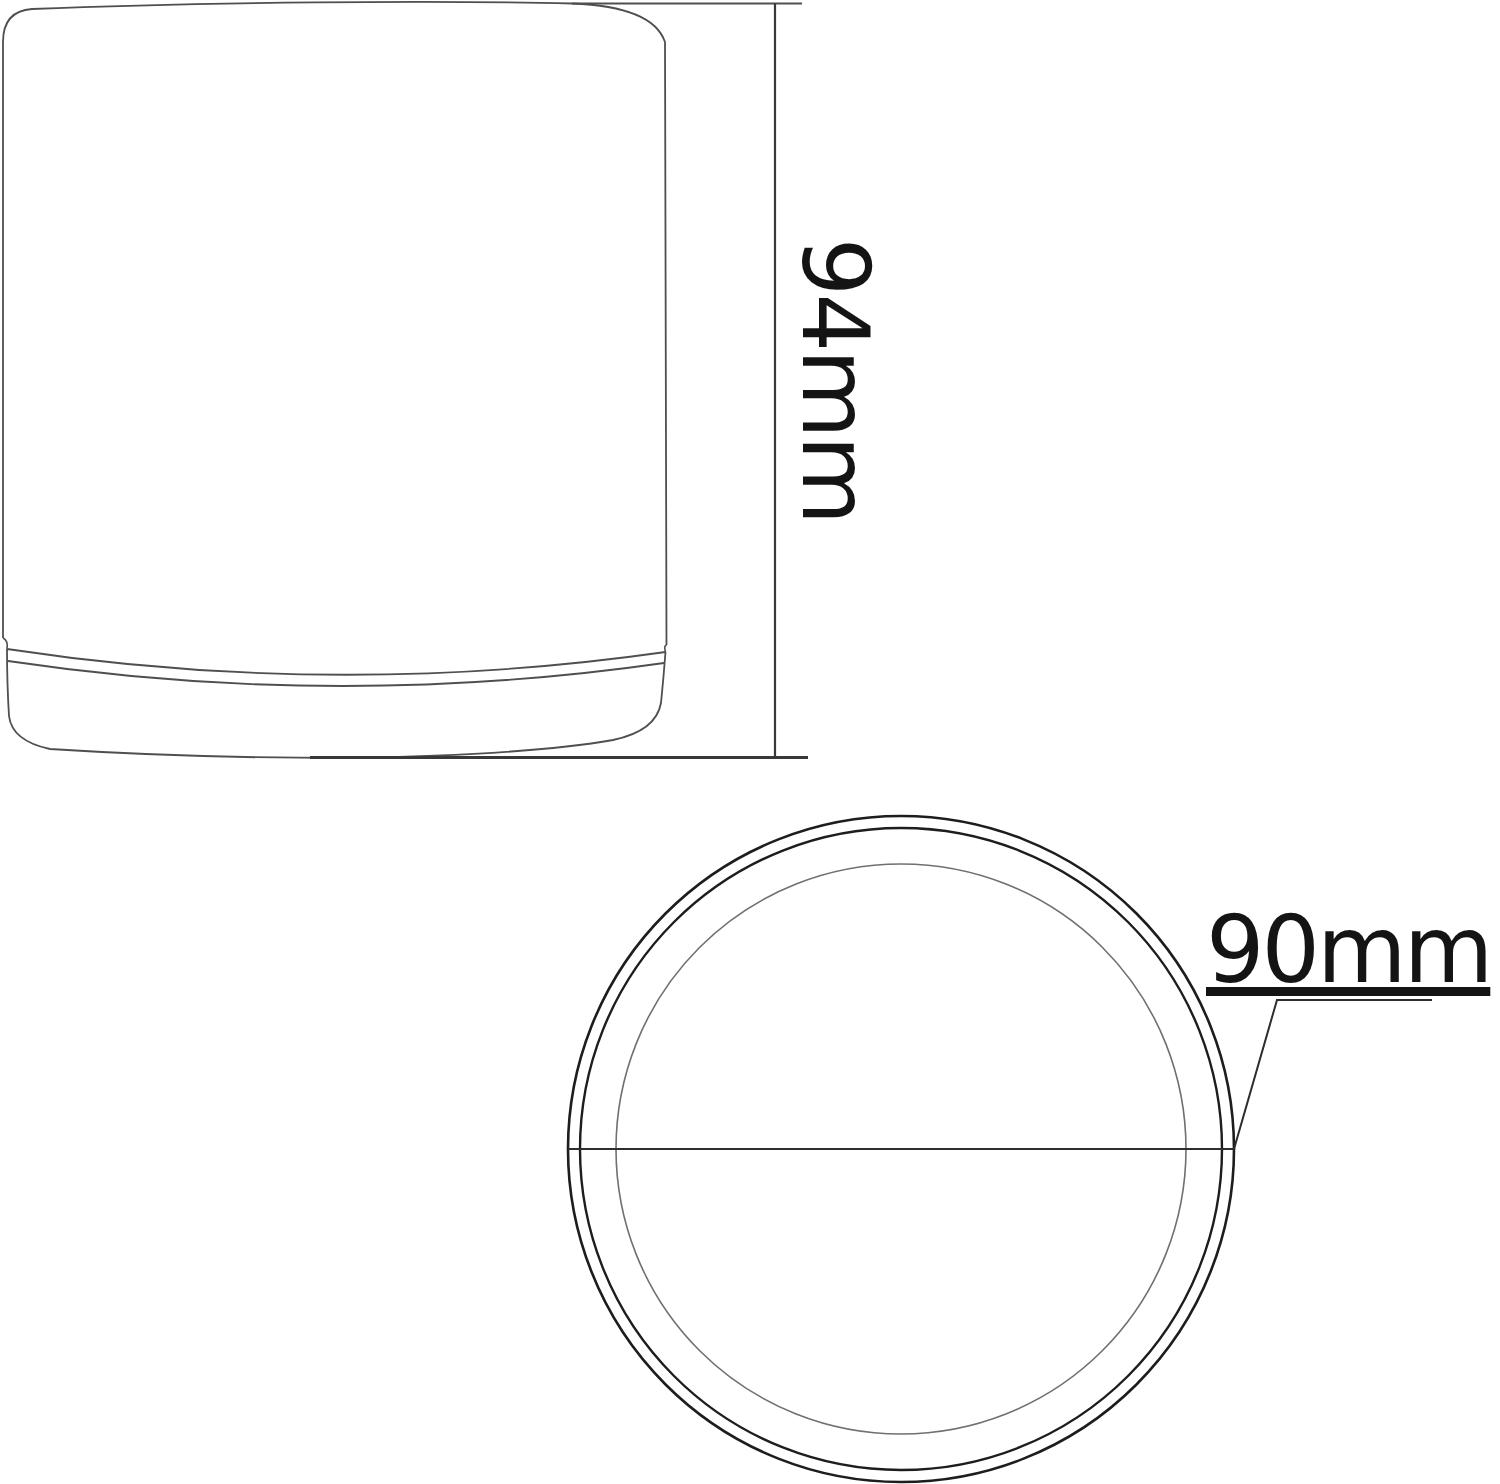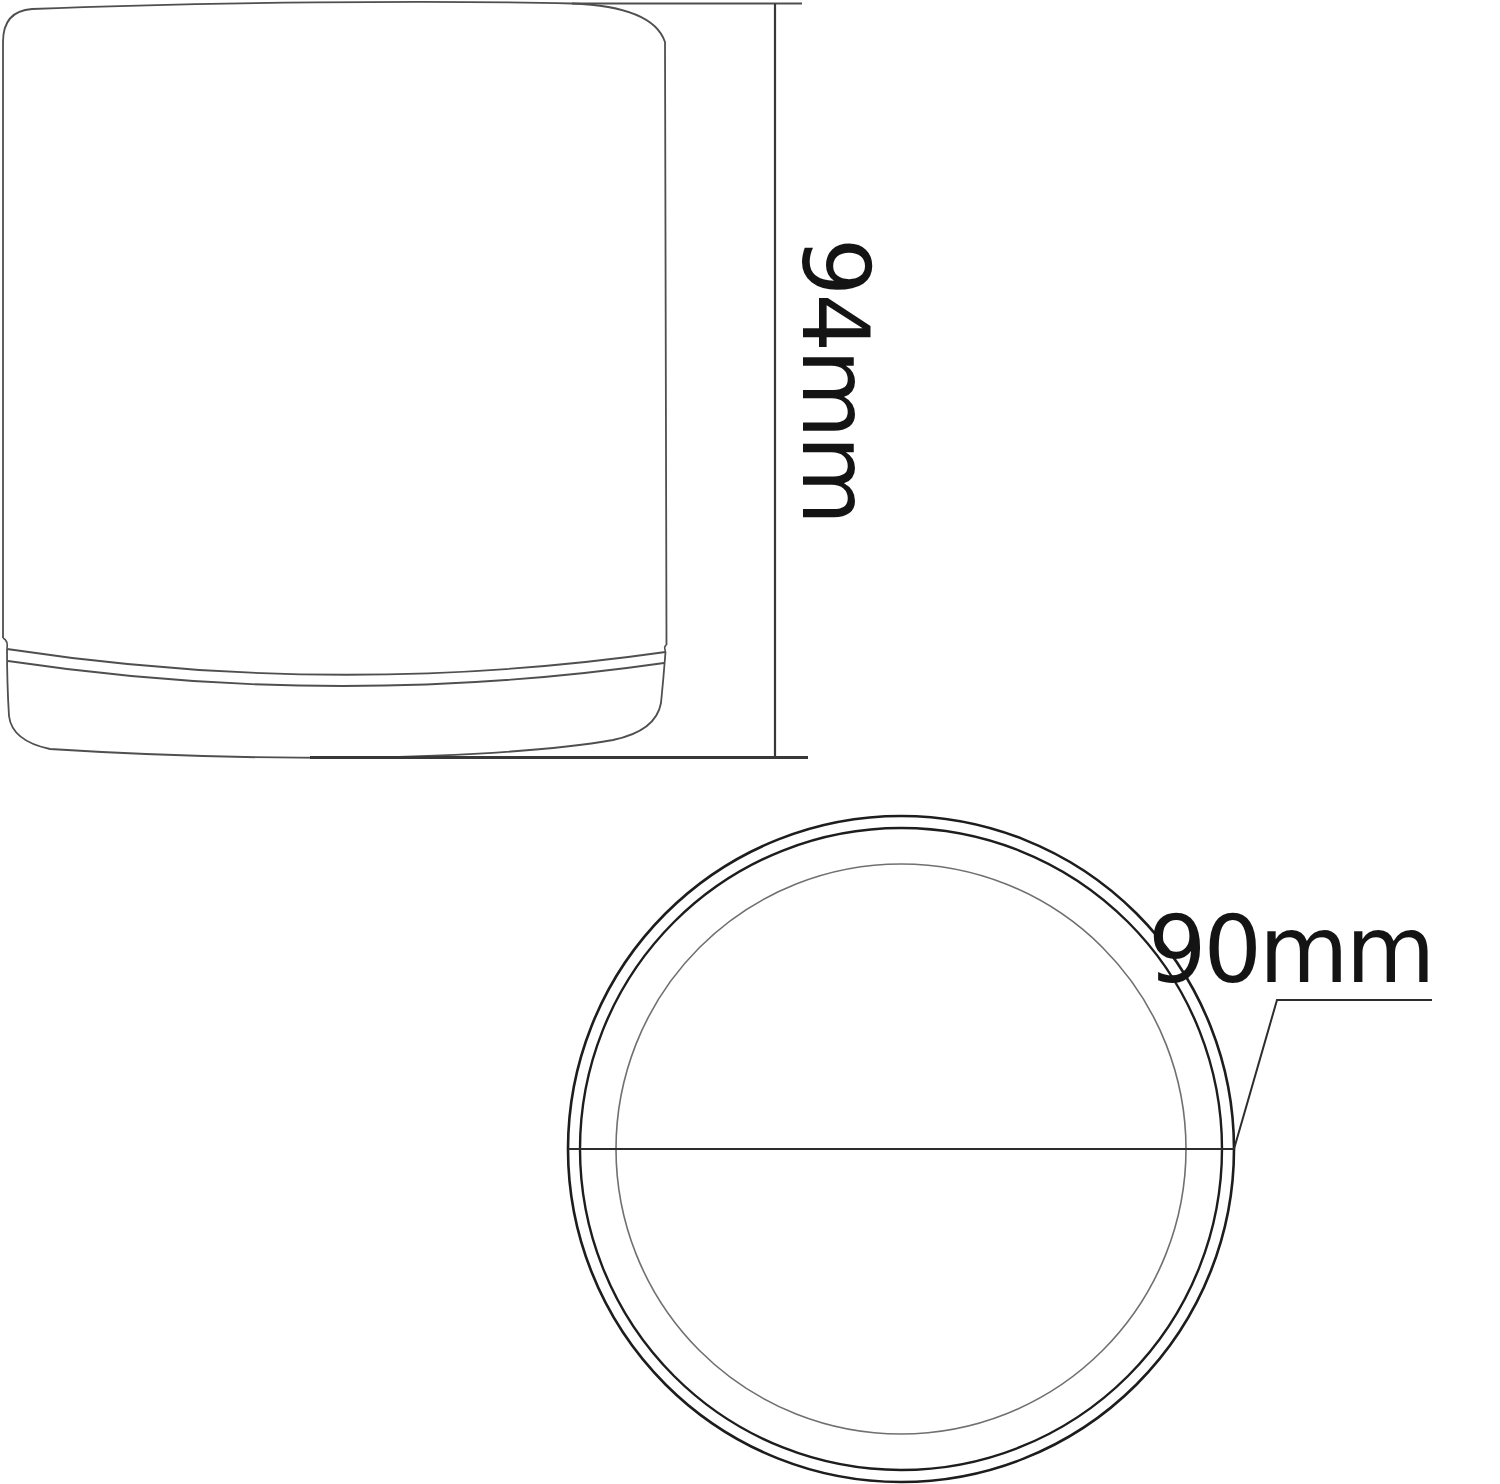--- a/index.html
+++ b/index.html
@@ -31,22 +31,23 @@
     line-height: 1;
     white-space: nowrap;
     user-select: none;
   }
   .dim-label.height {
     left: 834px;
     top: 380px;
     transform: translate(-50%, -50%) rotate(90deg);
   }
   .dim-label.diameter {
-    left: 1148px;
+    left: 1206px;
     top: 905px;
+    text-decoration: underline;
   }
 </style>
 </head>
 <body>
 
 <div class="canvas">
 
   <svg class="linework" viewBox="0 0 1500 1484">
 
     <g>

